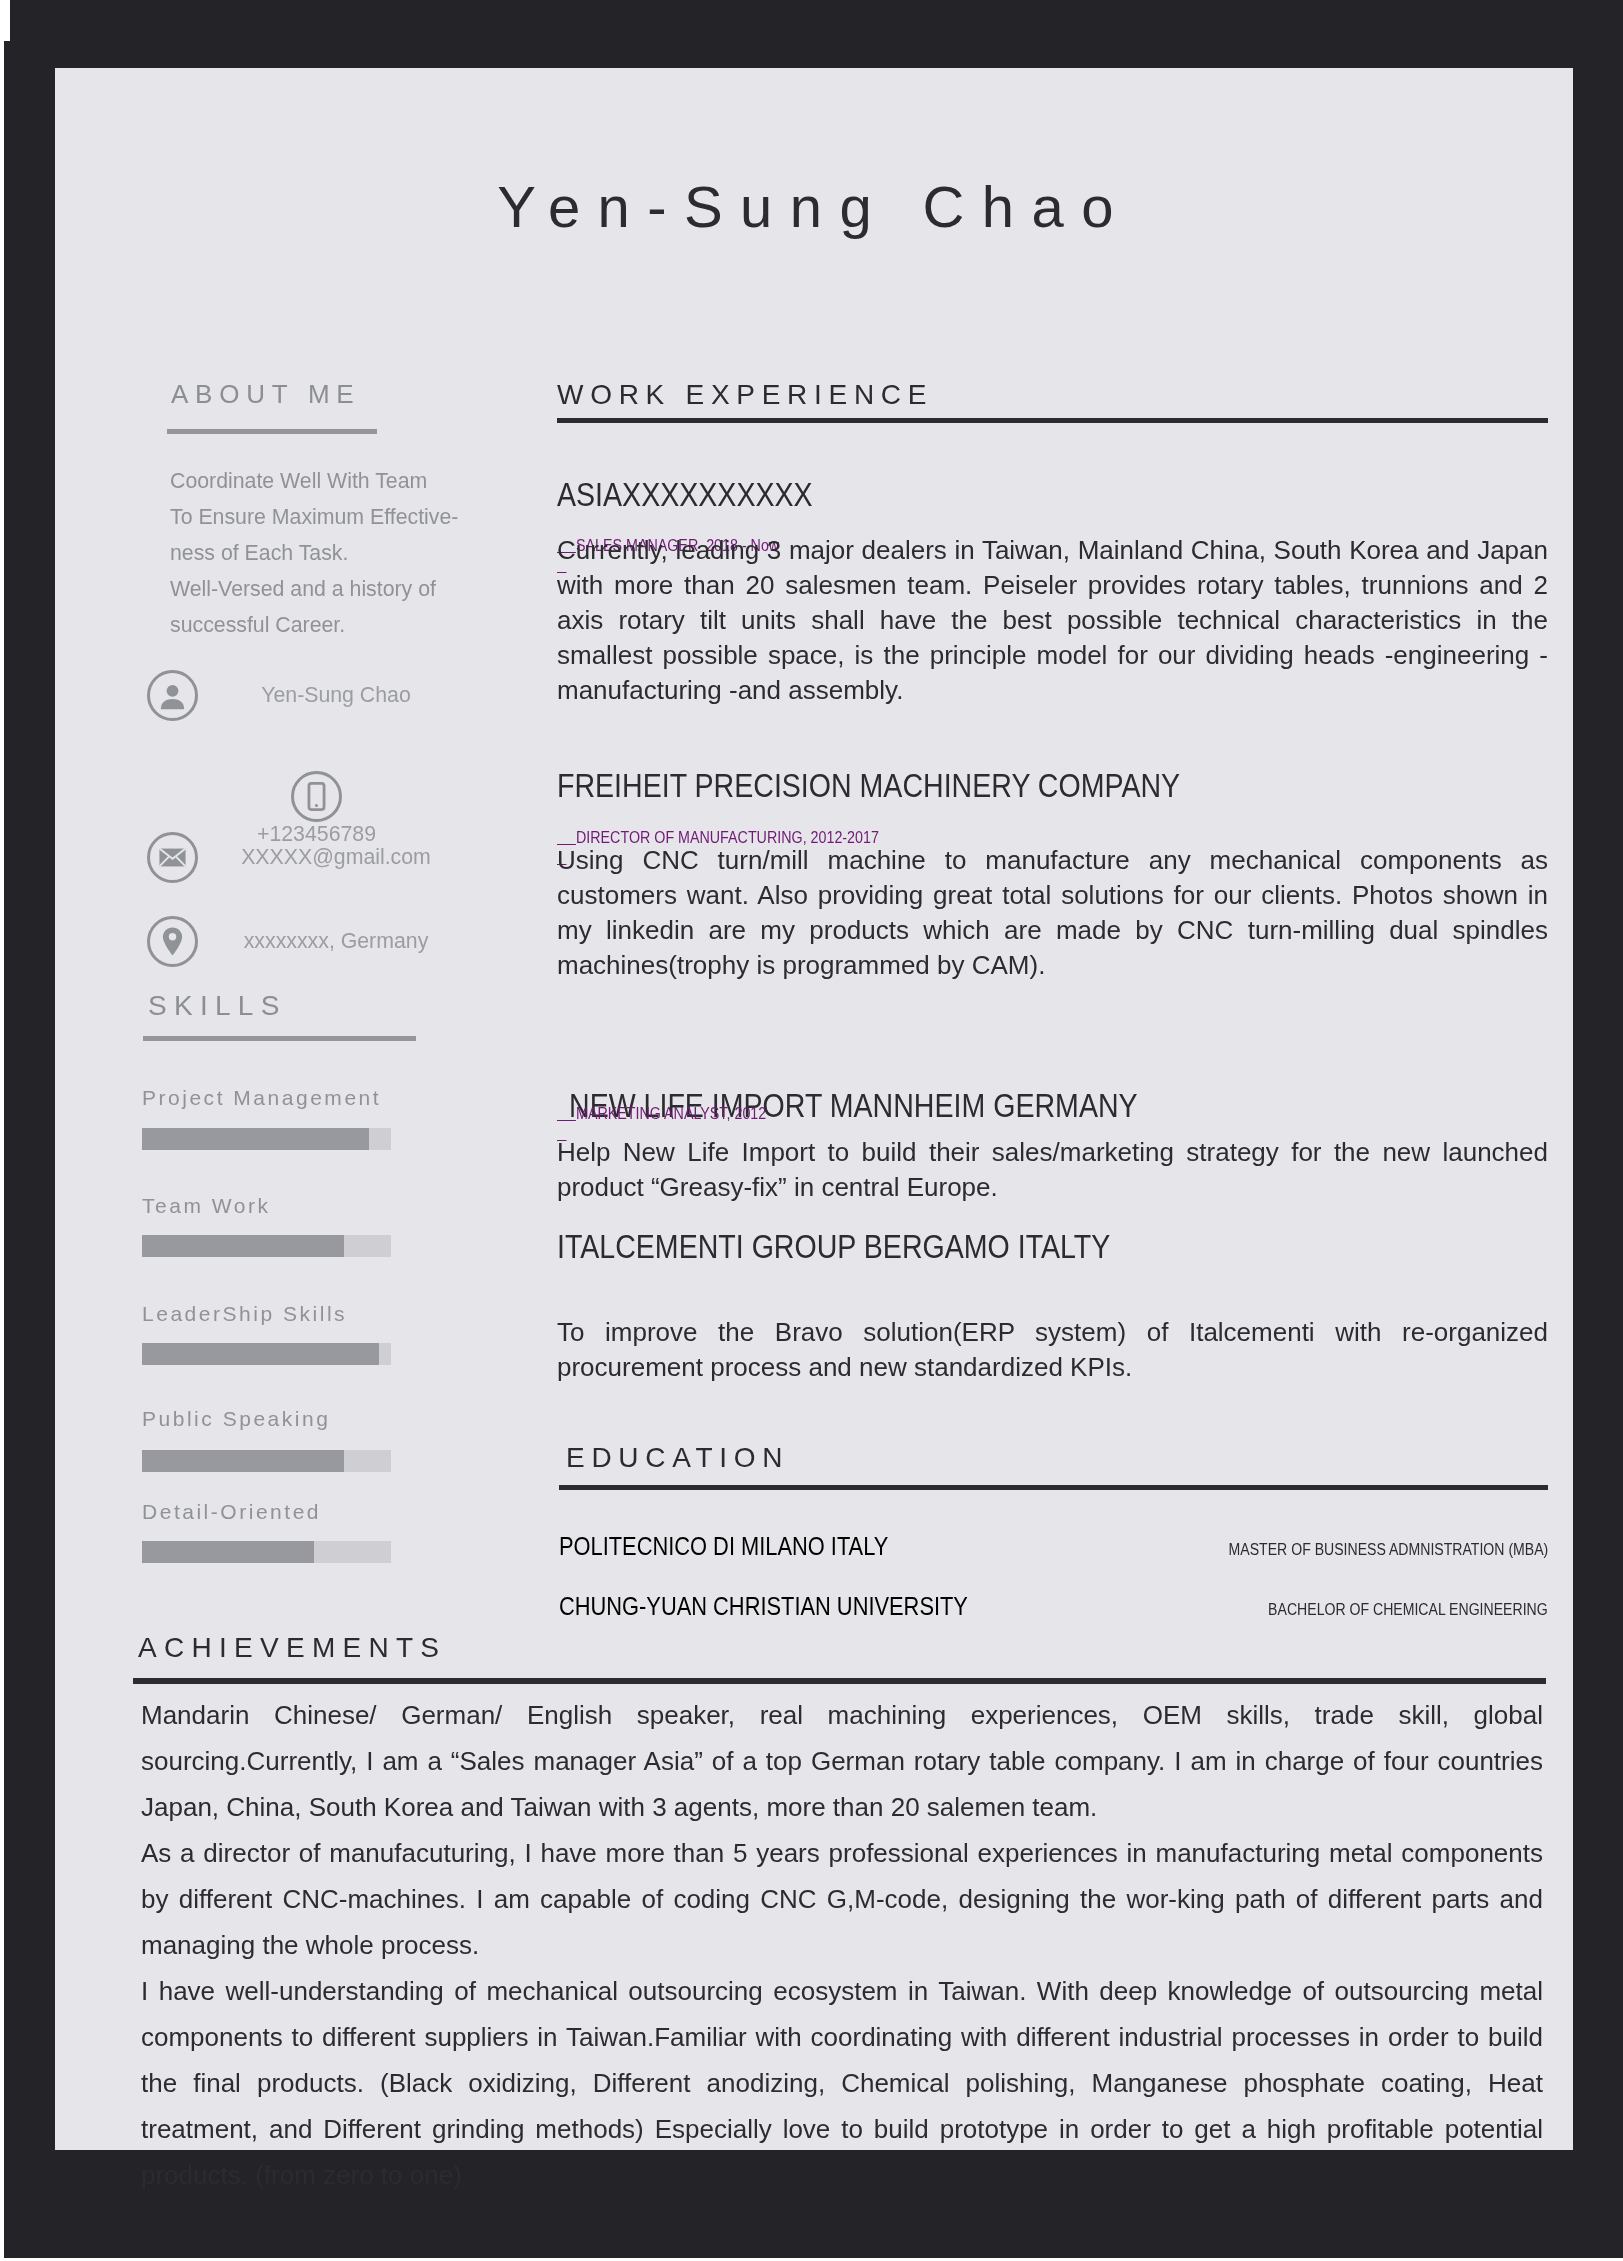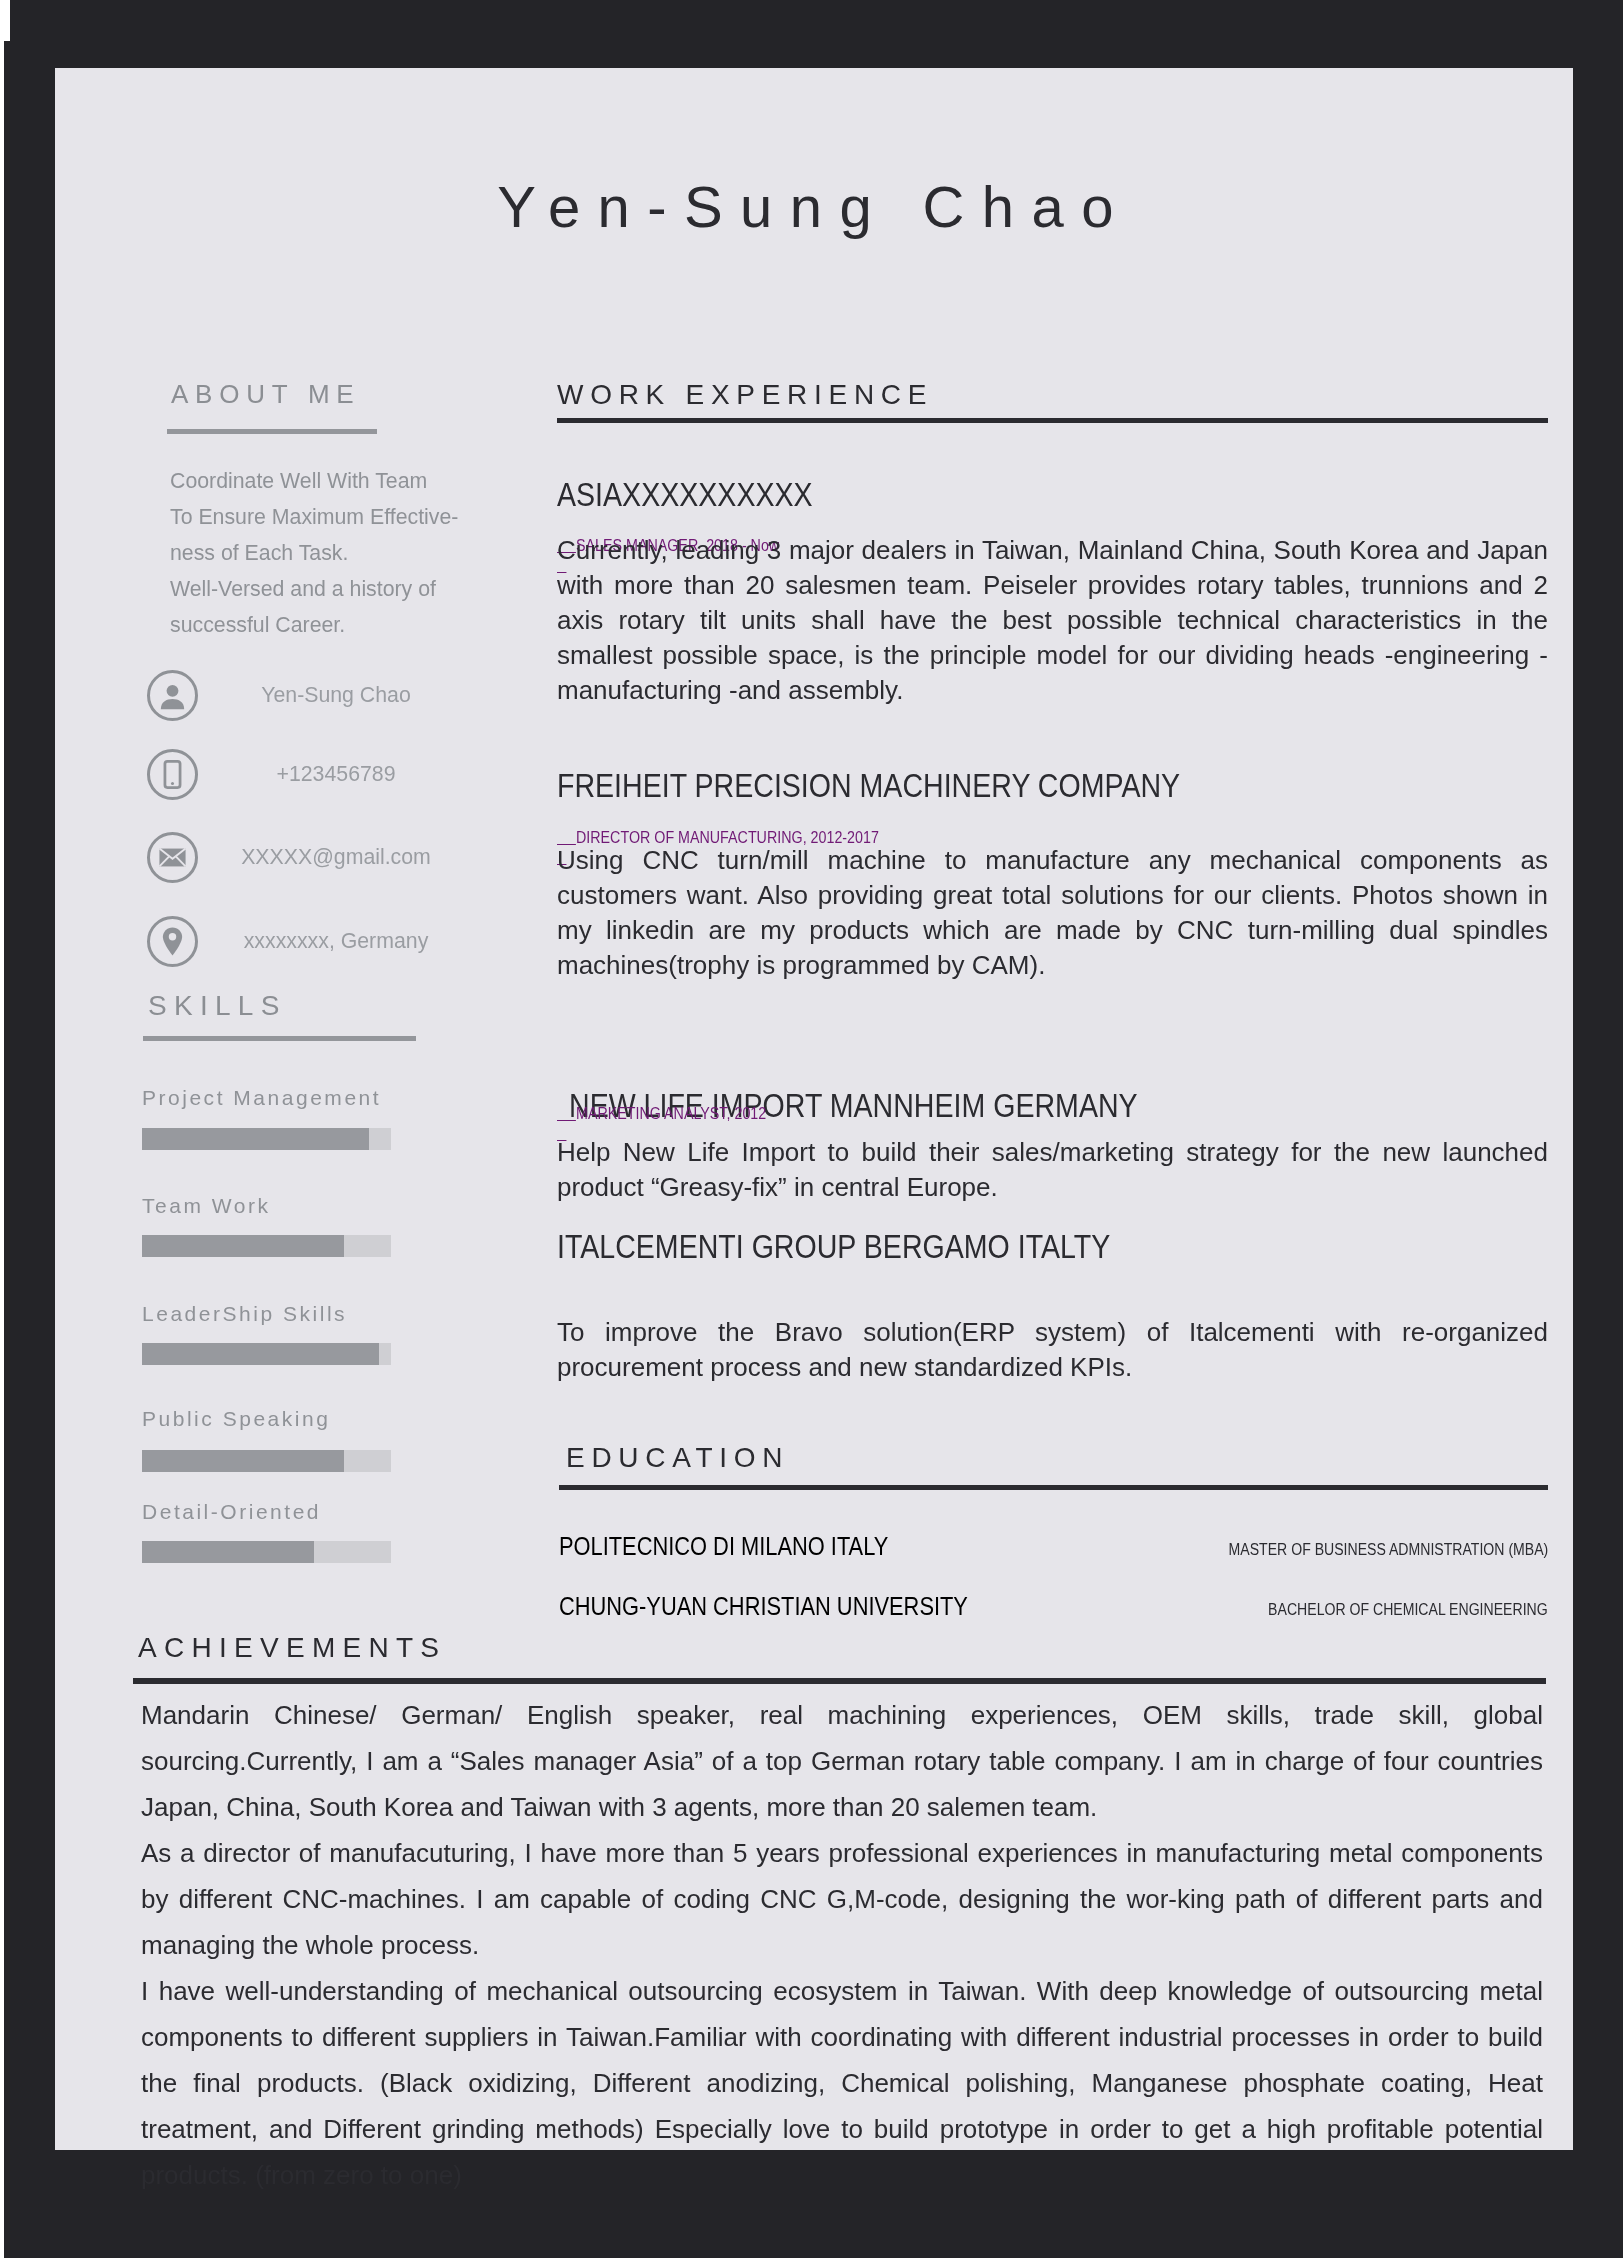--- a/index.html
+++ b/index.html
@@ -75,21 +75,21 @@
   <div class="abs contact-row" style="top:602px;">
     <span class="contact-icon">
       <svg width="33" height="33" viewBox="0 0 24 24">
         <circle cx="12" cy="8.6" r="4.3" fill="#8f9297"></circle>
         <path d="M3.5 22 C3.5 16.8 7.5 14.6 12 14.6 S20.5 16.8 20.5 22 Z" fill="#8f9297"></path>
       </svg>
     </span>
     <span class="contact-text">Yen-Sung Chao</span>
   </div>
 
-  <div class="abs contact-row" style="top:681px;">
+  <div class="abs contact-row" style="top:703px;flex-direction:column;">
     <span class="contact-icon">
       <svg width="33" height="33" viewBox="0 0 24 24">
         <rect x="6.5" y="2.5" width="11" height="19" rx="1.8" fill="none" stroke="#8f9297" stroke-width="2"></rect>
         <circle cx="12" cy="18.6" r="1.1" fill="#8f9297"></circle>
       </svg>
     </span>
     <span class="contact-text">+123456789</span>
   </div>
 
   <div class="abs contact-row" style="top:848px;">

